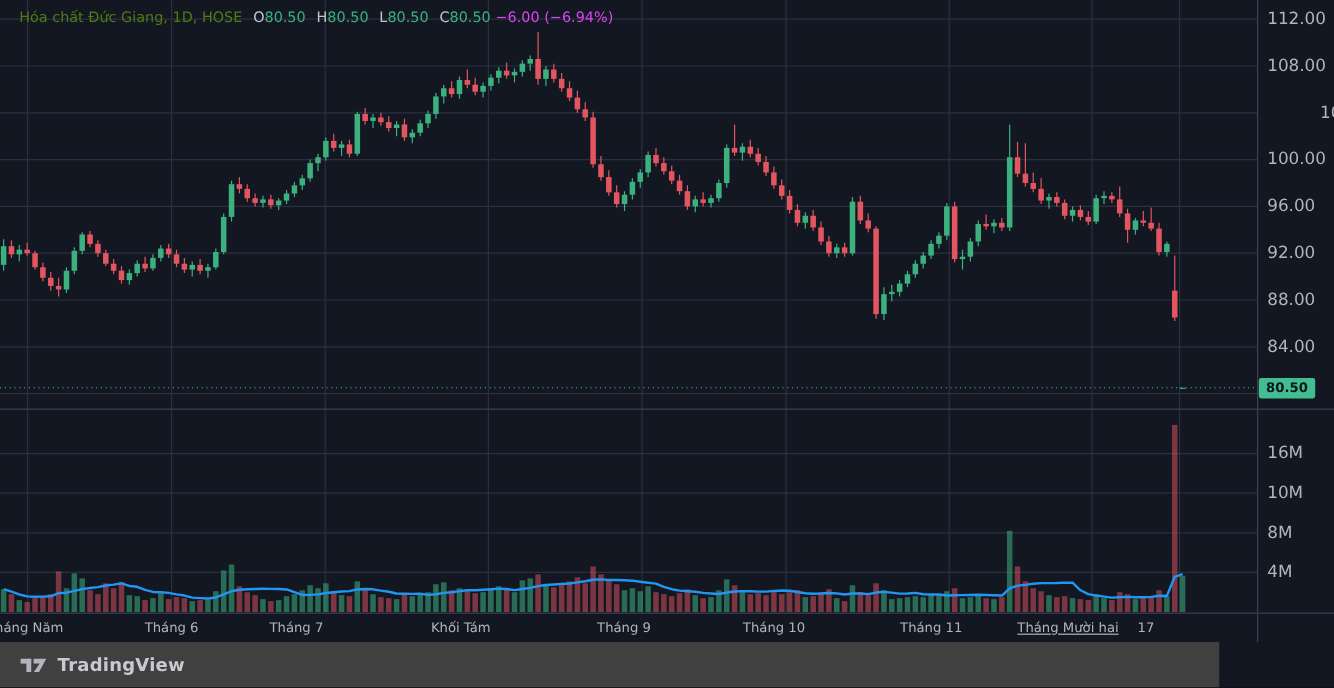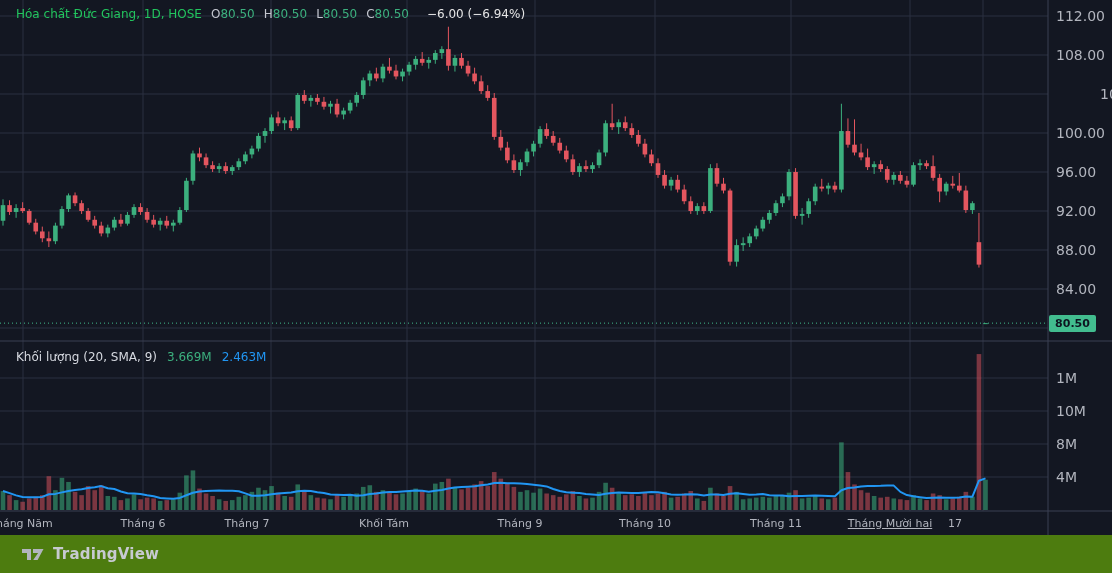--- a/index.html
+++ b/index.html
@@ -5,38 +5,38 @@
   * { margin:0; padding:0; box-sizing:border-box; }
   html,body { background:#0d111c; }
   .stage {
     position:relative; width:1112px; height:573px;
     background:#131722; overflow:hidden;
     font-family:"DejaVu Sans","Liberation Sans",sans-serif;
     -webkit-font-smoothing:antialiased;
   }
   .chart-svg { position:absolute; left:0; top:0; display:block; }
   .legend { position:absolute; left:16px; top:7px; font-size:12px; color:#d6d9e0; white-space:nowrap; z-index:5; }
-  .legend .title { color:#22c55e; cursor:pointer; }
+  .legend .title { color:#4d7c0f; cursor:pointer; }
   .legend .lbl { color:#c3c6cf; margin-left:9px; }
   .legend .lbl:first-of-type { margin-left:14px; }
   .legend .val { color:#3cb07e; }
-  .legend .chg { color:#e5e5e5; margin-left:18px; }
+  .legend .chg { color:#d946ef; margin-left:4px; }
   .legend-vol { position:absolute; left:16px; top:350px; font-size:12px; color:#d6d9e0; white-space:nowrap; z-index:5; }
   .legend-vol .vv { color:#3cb07e; margin-left:10px; }
   .legend-vol .mv { color:#2196f3; margin-left:10px; }
   .axis-label { position:absolute; left:1056px; font-size:14px; color:#b2b5be; line-height:12px; }
   .time-label { position:absolute; top:517px; font-size:11px; color:#b2b5be; transform:translateX(-50%); white-space:nowrap; }
   .price-tag {
     position:absolute; left:1049px; width:47px; height:17px;
     background:#42bd8f; color:#0e1420; font-size:11px; font-weight:bold;
     display:flex; align-items:center; justify-content:center; border-radius:2px; z-index:6;
   }
   .bottom-bar {
-    position:absolute; left:0; top:535px; width:1112px; height:38px;
-    background:#4d7c0f; display:flex; align-items:center; padding-left:22px; z-index:7;
+    position:absolute; left:0; top:535px; width:1016px; height:38px;
+    background:#404040; display:flex; align-items:center; padding-left:17px; z-index:7;
   }
   .tv-logo { display:flex; align-items:center; gap:8px; cursor:pointer; }
   .tv-logo .brand { font-size:15px; font-weight:600; color:#c7cad1; letter-spacing:.2px; }
 </style>
 </head>
 <body>
 
 <div class="stage">
 
   <svg class="chart-svg" id="chartSvg" width="1112" height="535">
@@ -524,34 +524,31 @@
         <line x1="978.9499999999999" y1="212.95000000000002" x2="978.9499999999999" y2="267.54999999999995" stroke="#e4565f" stroke-width="1"></line>
         <rect x="976.65" y="242.20000000000002" width="4.6" height="22.424999999999983" fill="#e4565f"></rect>
         <rect x="983.2" y="323.125" width="4.6" height="1" fill="#3cb07e"></rect>
       </g>
     </svg>
 
   <div class="legend">
     <span class="title">Hóa chất Đức Giang, 1D, HOSE</span><span class="lbl">O</span><span class="val">80.50</span><span class="lbl">H</span><span class="val">80.50</span><span class="lbl">L</span><span class="val">80.50</span><span class="lbl">C</span><span class="val">80.50</span><span class="chg">−6.00 (−6.94%)</span>
   </div>
 
-  <div class="legend-vol">
-    <span>Khối lượng (20, SMA, 9)</span><span class="vv">3.669M</span><span class="mv">2.463M</span>
-  </div>
 
   <div id="priceAxis">
       <div class="axis-label" style="top: 10px;">112.00</div>
       <div class="axis-label" style="top: 49px;">108.00</div>
       <div class="axis-label" style="top: 88px; margin-left: 44px;">104.00</div>
       <div class="axis-label" style="top: 127px;">100.00</div>
       <div class="axis-label" style="top: 166px;">96.00</div>
       <div class="axis-label" style="top: 205px;">92.00</div>
       <div class="axis-label" style="top: 244px;">88.00</div>
       <div class="axis-label" style="top: 283px;">84.00</div>
-      <div class="axis-label" style="top: 372px;">1M</div>
+      <div class="axis-label" style="top: 372px;">16M</div>
       <div class="axis-label" style="top: 405px;">10M</div>
       <div class="axis-label" style="top: 438px;">8M</div>
       <div class="axis-label" style="top: 471px;">4M</div>
     </div>
 
   <div id="timeAxis">
       <div class="time-label" style="left: 21px;">Tháng Năm</div>
       <div class="time-label" style="left: 143px;">Tháng 6</div>
       <div class="time-label" style="left: 247px;">Tháng 7</div>
       <div class="time-label" style="left: 384px;">Khối Tám</div>

